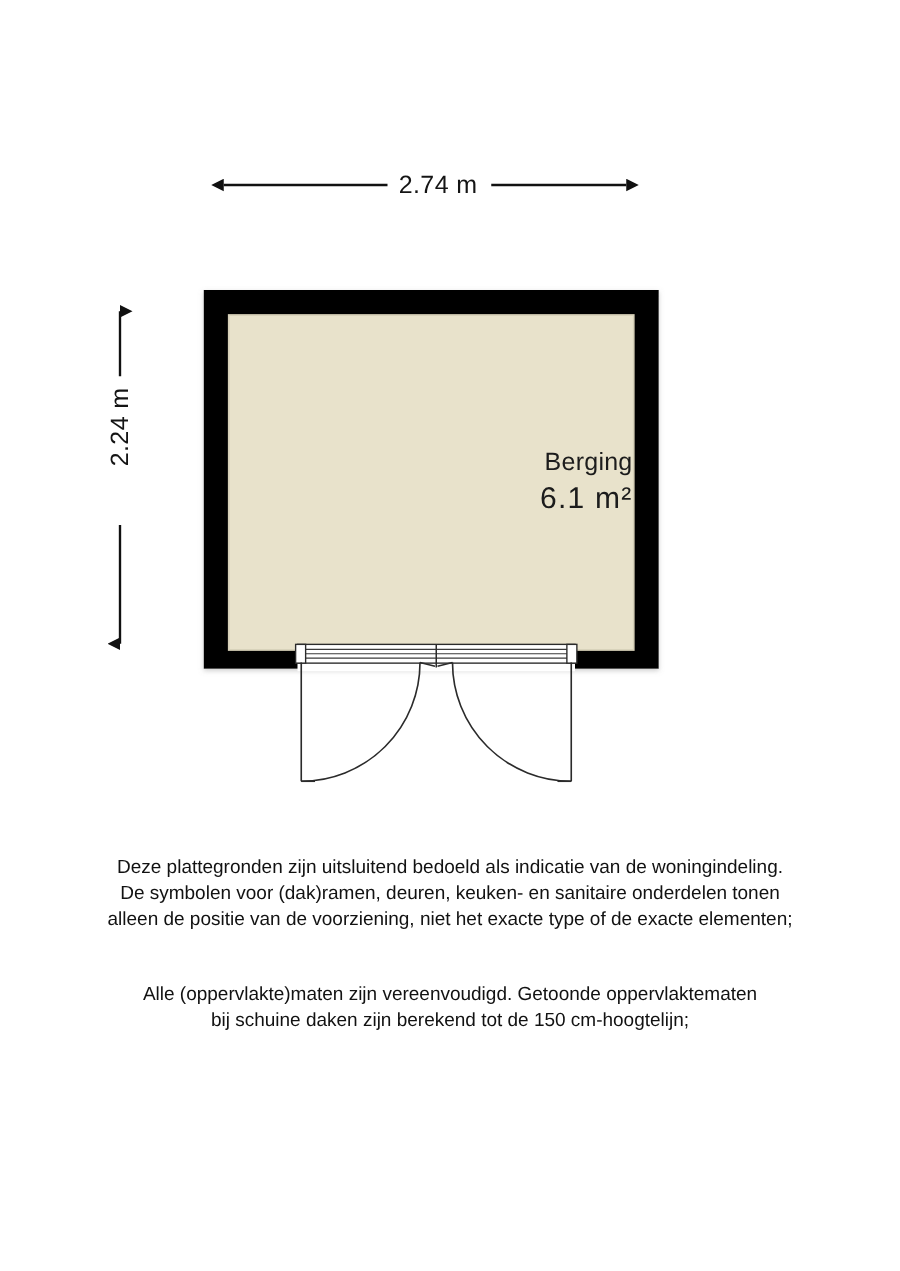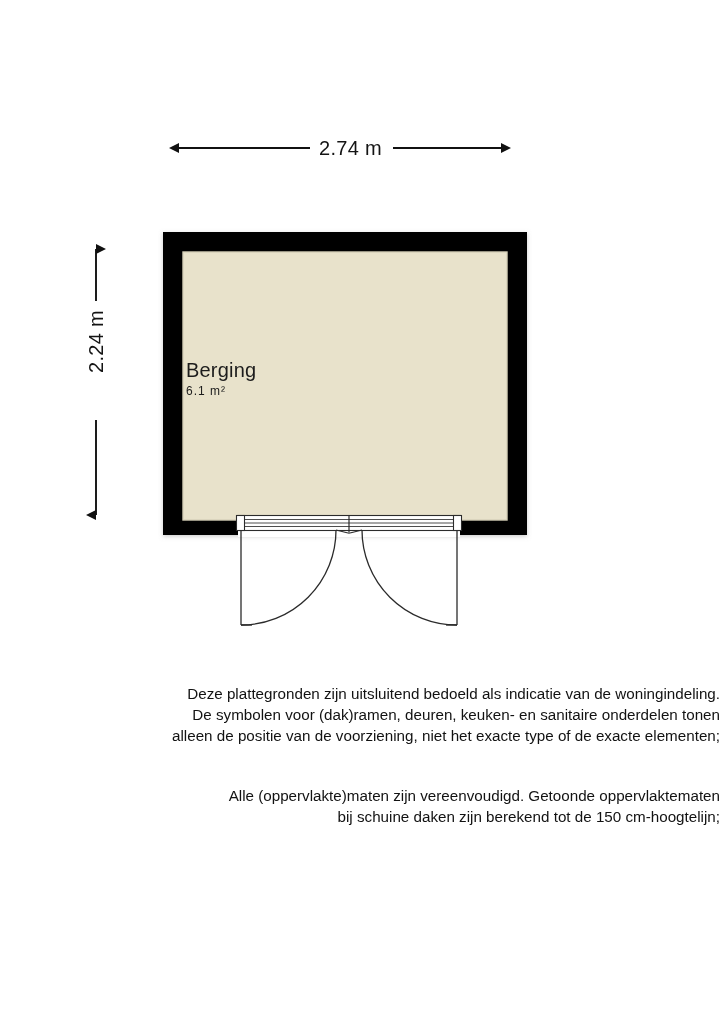--- a/index.html
+++ b/index.html
@@ -66,48 +66,48 @@
     transform-origin: left top;
     padding: 0 9px;
   }
 
   
   #room-label {
     position: absolute;
     left: 186px;
     top: 358px;
     width: 320px;
-    text-align: left;
+    text-align: right;
     line-height: 1.28;
     pointer-events: none;
   }
   #room-label .room-name {
     display: block;
     font-family: "Liberation Sans", sans-serif;
     font-size: 20px;
     font-weight: 400;
     color: #1c1c1c;
     letter-spacing: 0.2px;
   }
   #room-label .room-area {
     display: block;
     font-family: "Liberation Sans", sans-serif;
-    font-size: 12px;
+    font-size: 24px;
     font-weight: 400;
     color: #1c1c1c;
     letter-spacing: 1px;
   }
 
   
   #disclaimer {
     position: absolute;
     left: 0;
     top: 683px;
     width: 720px;
-    text-align: right;
+    text-align: center;
   }
   .para {
     font-family: "Liberation Sans", sans-serif;
     font-size: 15.2px;
     line-height: 21px;
     color: #121212;
     margin: 0;
     padding: 0;
   }
   #para-1 { margin-bottom: 0; }

